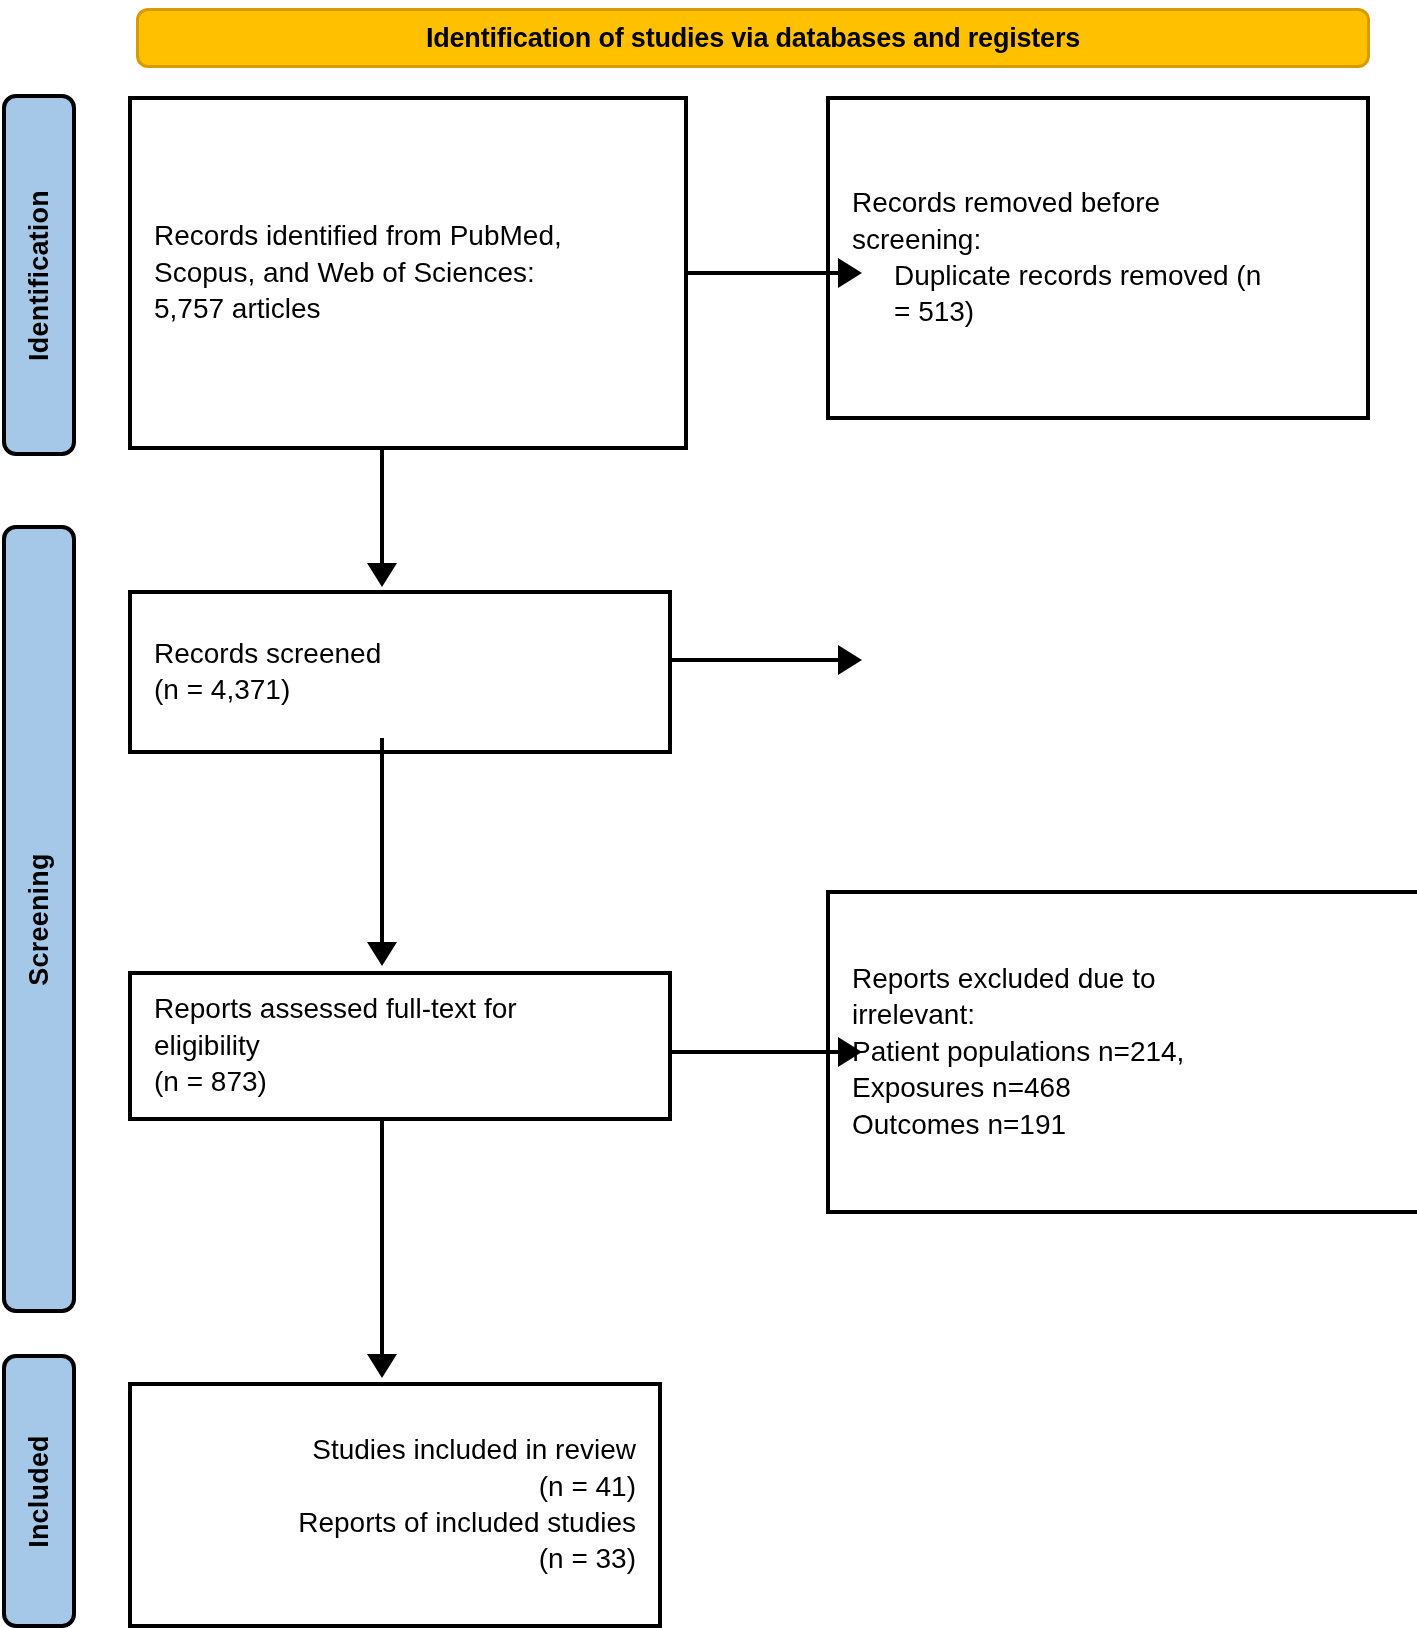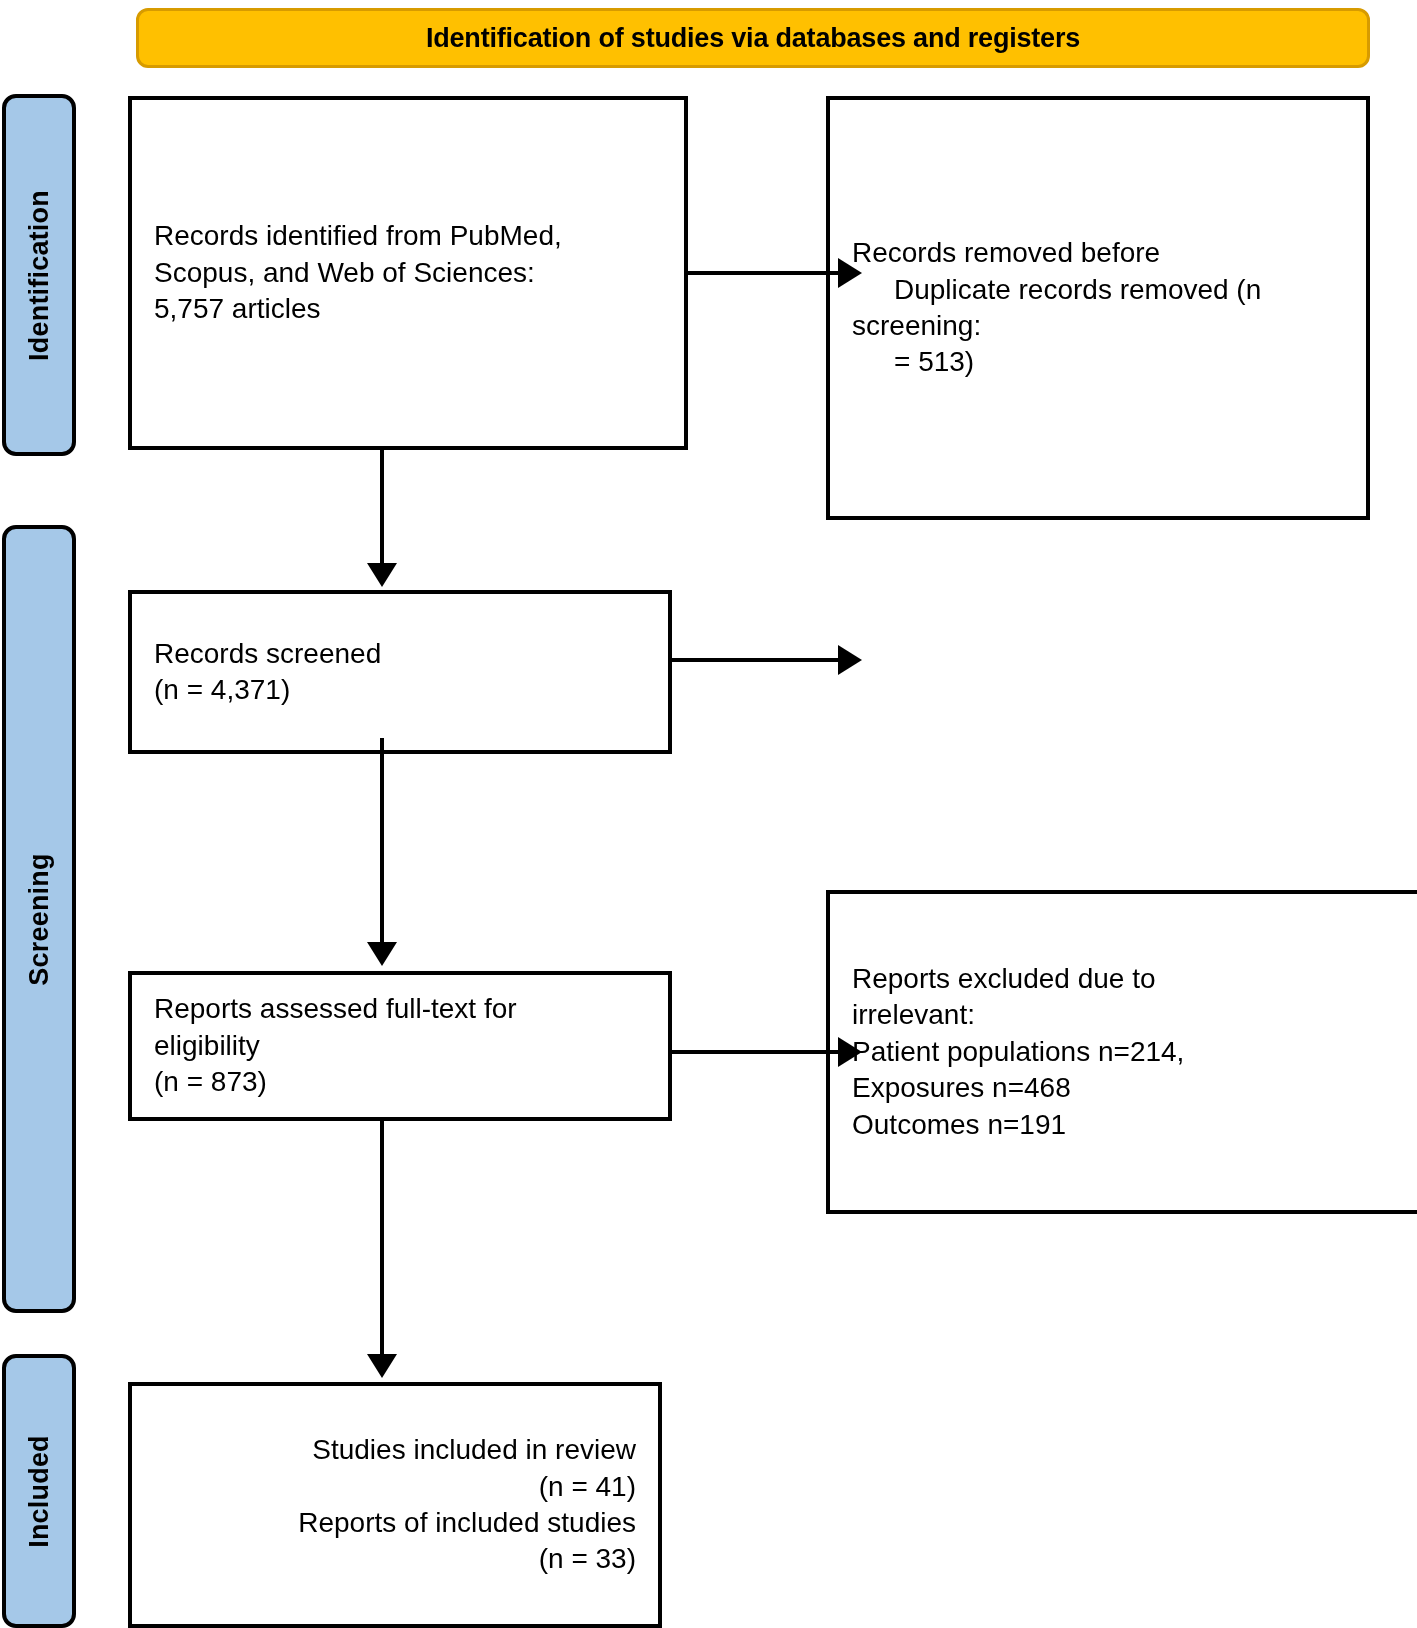--- a/index.html
+++ b/index.html
@@ -77,21 +77,21 @@
   }
   .flowbox .line {
     font-size: 28px;
     line-height: 1.30;
     color: #000000;
     white-space: pre;
   }
   .flowbox .line.indent { padding-left: 42px; }
 
   #box-identified      { left: 128px; top: 96px;   width: 560px; height: 354px; justify-content: center; }
-  #box-removed         { left: 826px; top: 96px;   width: 544px; height: 424px; }
+  #box-removed         { left: 826px; top: 96px;   width: 544px; height: 324px; }
   #box-screened        { left: 128px; top: 590px;  width: 544px; height: 164px; }
   #box-records-excl    { left: 826px; top: 473px;  width: 544px; height: 374px; }
   #box-fulltext        { left: 128px; top: 971px;  width: 544px; height: 150px; }
   #box-reports-excl    { left: 826px; top: 890px;  width: 624px; height: 324px; }
   #box-included        { left: 128px; top: 1382px; width: 534px; height: 246px; text-align: right; }
 
   
   .conn {
     position: absolute;
     background: #000000;
@@ -135,22 +135,22 @@
   </div>
 
   <div class="flowbox" id="box-identified">
     <div class="line">Records identified from PubMed,</div>
     <div class="line">Scopus, and Web of Sciences:</div>
     <div class="line">5,757 articles</div>
   </div>
 
   <div class="flowbox" id="box-removed">
     <div class="line">Records removed before</div>
+    <div class="line">screening:</div>
     <div class="line indent">Duplicate records removed (n</div>
-    <div class="line">screening:</div>
     <div class="line indent">= 513)</div>
   </div>
 
   <div class="flowbox" id="box-screened">
     <div class="line">Records screened</div>
     <div class="line">(n = 4,371)</div>
   </div>
 
 
   <div class="flowbox" id="box-fulltext">

